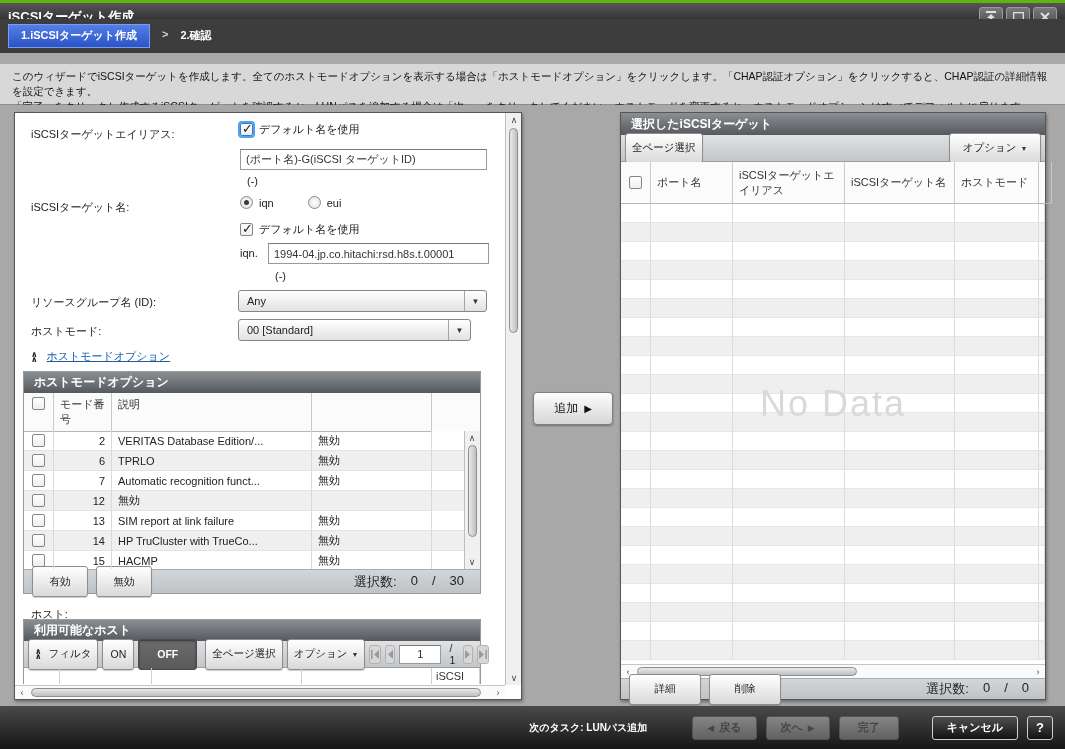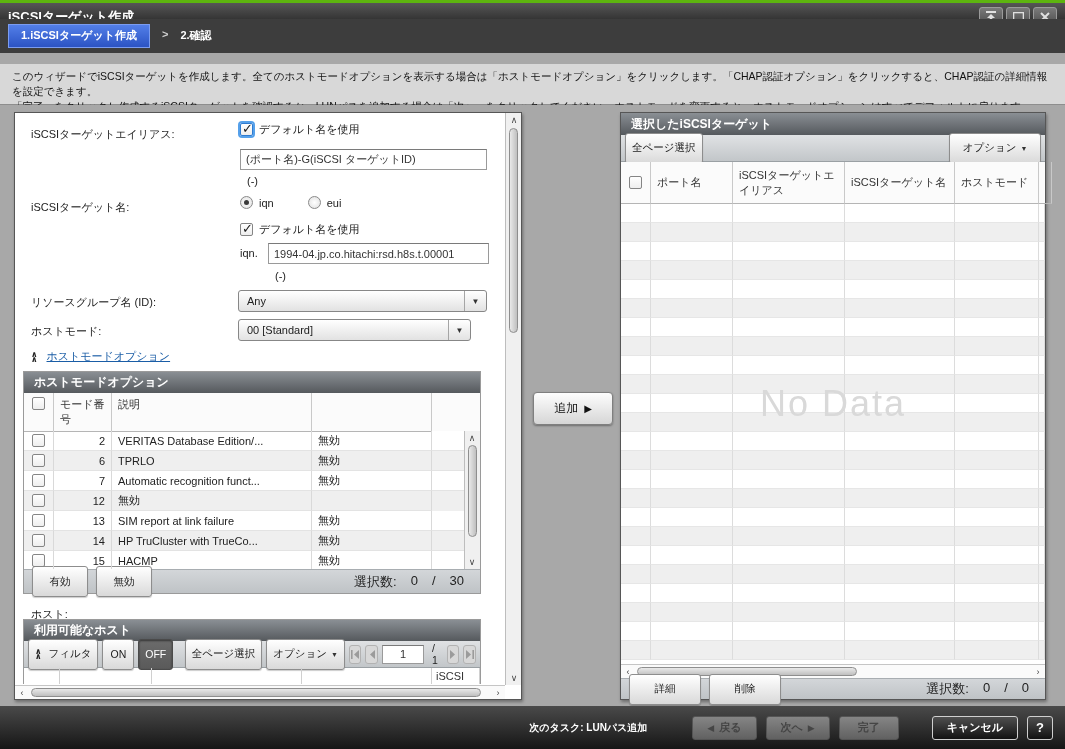--- a/index.html
+++ b/index.html
@@ -309,21 +309,21 @@
       <div class="ttlbar">利用可能なホスト</div>
       <div class="toolbar htoolbar">
         <span class="btn" style="padding:0 6px;">
           <span class="dblup">
               <i>∧</i>
               <i>∧</i>
             </span>
           <span>フィルタ</span>
         </span>
         <span class="btn" style="padding:0 7px;">ON</span>
-        <span class="btn pressed" style="padding:0 6px;">OFF</span>
+        <span class="btn pressed" style="padding:0 18px;font-weight:bold;">OFF</span>
         <span style="width:6px;"></span>
         <span class="btn" style="padding:0 6px;">全ページ選択</span>
         <span class="btn" style="padding:0 6px;">
           <span>オプション</span>
             <span class="dn">▼</span>
         </span>
         <span class="pgbtn">
           <svg width="10" height="9" viewBox="0 0 10 9">
               <rect x="1" y="0" width="1.6" height="9" fill="#9b9b9b"></rect>
               <path d="M9 0 L4 4.5 L9 9 Z" fill="#9b9b9b"></path>

